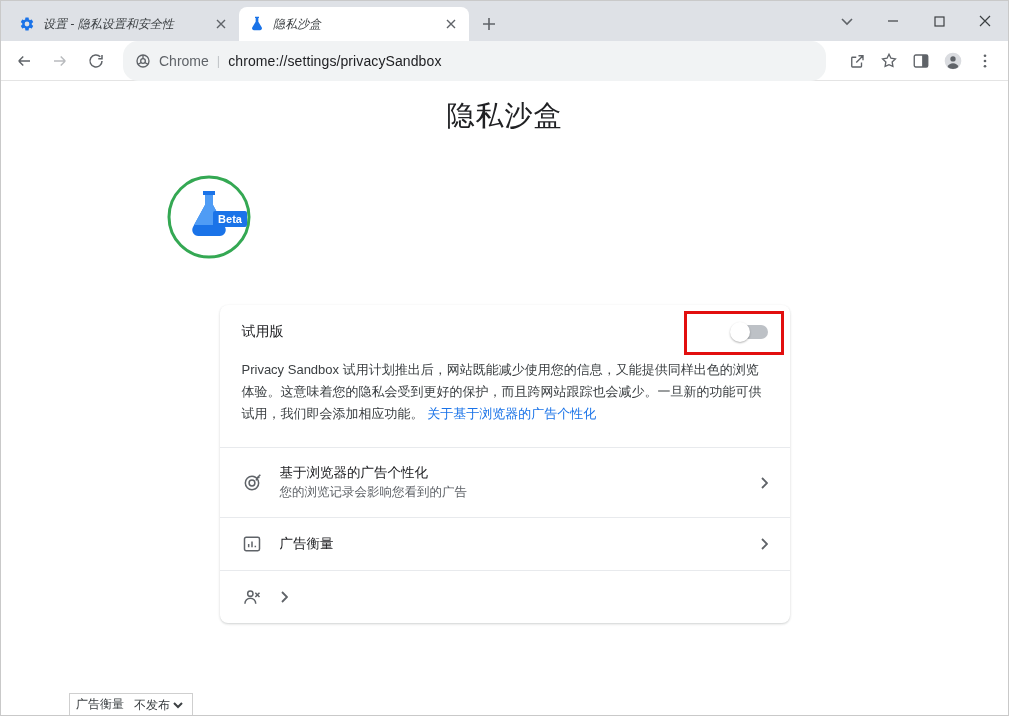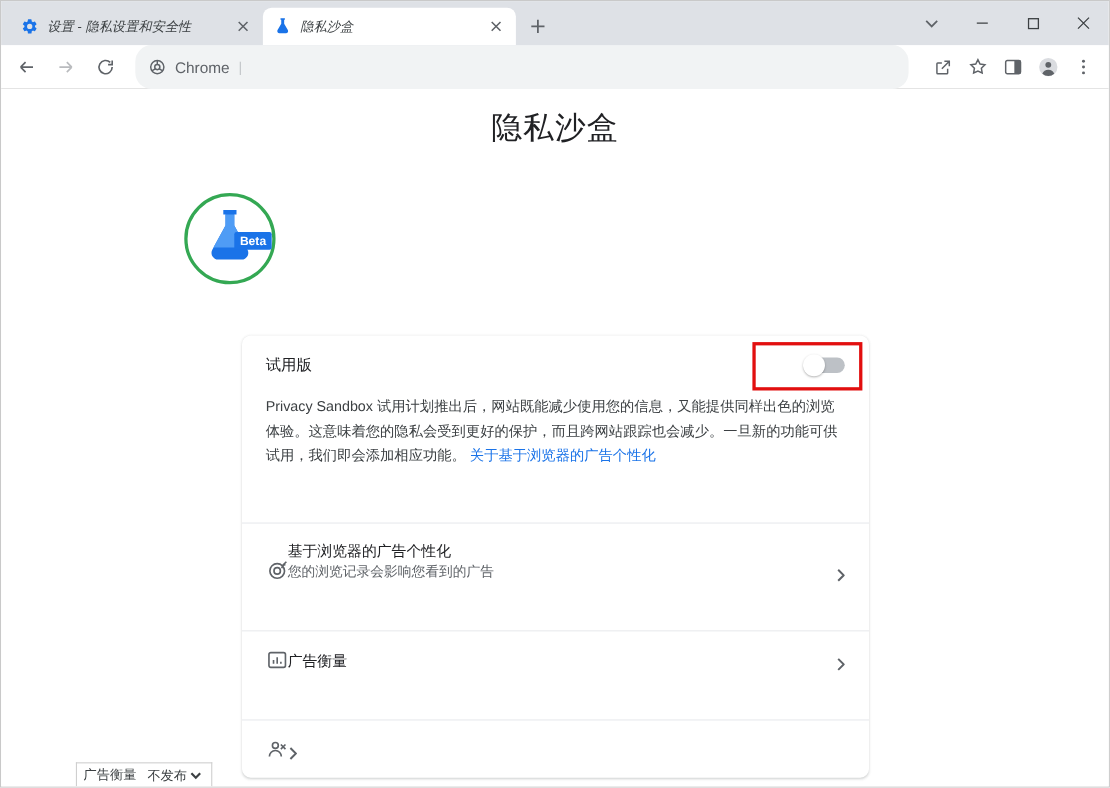--- a/index.html
+++ b/index.html
@@ -129,24 +129,23 @@
   .callout-box {
     position:absolute; border: 3px solid #e20f0f;
     top: 6px; right: 6px; width: 100px; height: 44px;
     pointer-events: none;
   }
   .trial-desc {
     font-size: 13px; color:#3c4043; line-height: 1.7;
   }
   .trial-desc a { color:#1a73e8; text-decoration:none; }
   .list-item {
-    display:flex; align-items:flex-end; 
+    display:flex; align-items:center; gap:18px;
     padding: 16px 22px;
     border-top: 1px solid #e8eaed;
-    margin-top: 28px;
   }
   .list-item .li-icon {
     width:20px; height:20px; color:#5f6368; display:flex; align-items:center; justify-content:center;
   }
   .list-item .li-text { flex:1; }
   .list-item .li-title { font-size: 13.5px; color:#202124; }
   .list-item .li-sub { font-size: 12.5px; color:#5f6368; margin-top:2px;}
   .list-item .li-chev { color:#5f6368; }
 
   .footer-dropdown {
@@ -246,20 +245,21 @@
   <div class="omnibox">
     <span class="secure">
       <svg width="16" height="16" viewBox="0 0 24 24">
           <circle cx="12" cy="12" r="9" fill="none" stroke="#5f6368" stroke-width="2"></circle>
           <circle cx="12" cy="12" r="3.5" fill="none" stroke="#5f6368" stroke-width="2"></circle>
           <path stroke="#5f6368" stroke-width="2" d="M12 3v5.5M4.5 17l4.8-2.7M19.5 17l-4.8-2.7"></path>
         </svg>
     </span>
     <span class="chrome-label">Chrome</span>
     <span class="sep">|</span>
+    <span class="url">chrome://settings/privacySandbox</span>
   </div>
 
   <div class="right-tools">
     <div class="tool-btn">
       <svg width="18" height="18" viewBox="0 0 24 24">
           <path fill="none" stroke="#5f6368" stroke-width="1.8" d="M14 5l6 0 0 6M20 5 11 14M18 14v5a1 1 0 0 1-1 1H6a1 1 0 0 1-1-1V8a1 1 0 0 1 1-1h5"></path>
         </svg>
     </div>
     <div class="tool-btn">
       <svg width="18" height="18" viewBox="0 0 24 24">

